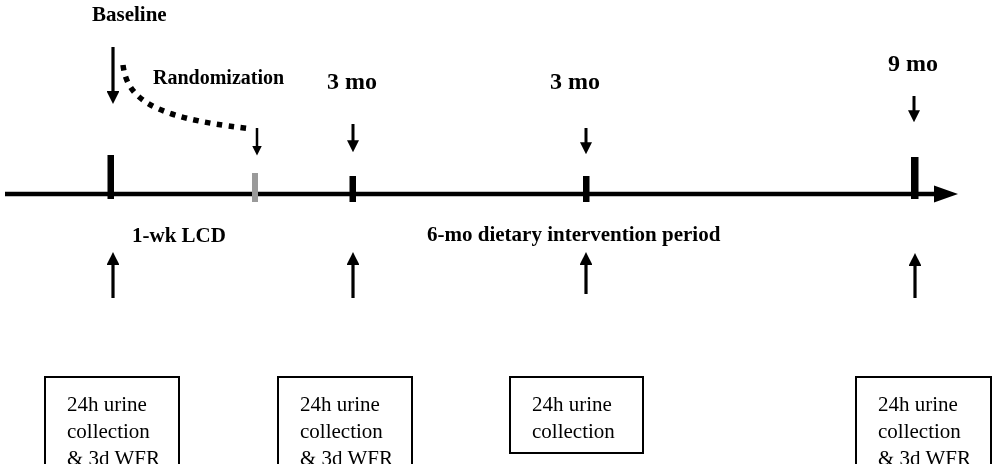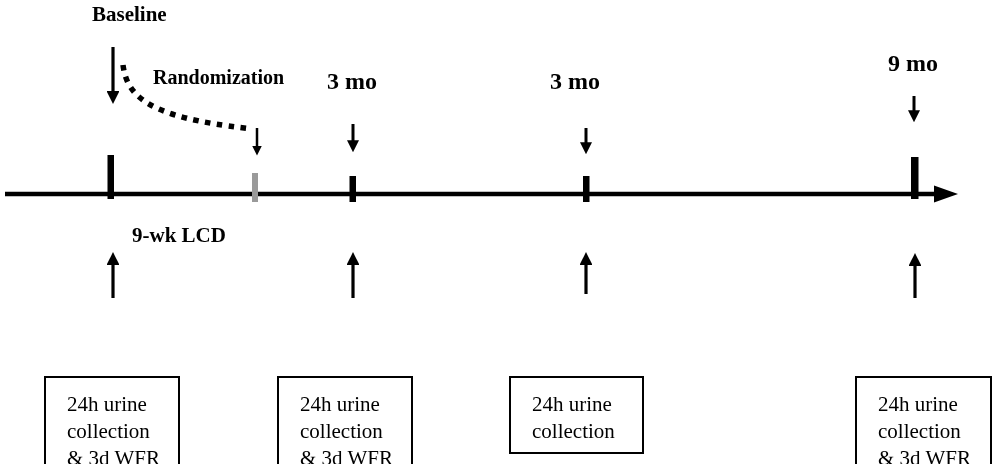--- a/index.html
+++ b/index.html
@@ -76,21 +76,22 @@
     <path d="M586 294 V263" stroke-width="3.2" class="stroke-ink" marker-end="url(#ah)"></path>
     <path d="M915 298 V264" stroke-width="3.2" class="stroke-ink" marker-end="url(#ah)"></path>
   </svg>
 
   <div class="lbl lbl-baseline">Baseline</div>
   <div class="lbl lbl-randomization">Randomization</div>
   <div class="lbl lbl-1mo">3 mo</div>
   <div class="lbl lbl-3mo">3 mo</div>
   <div class="lbl lbl-6mo">9 mo</div>
 
-  <div class="lbl lbl-lcd">9-wk LCD</div>
+  <div class="lbl lbl-lcd">1-wk LCD</div>
+  <div class="lbl lbl-intervention">6-mo dietary intervention period</div>
 
   <div class="box box-1">
     <span>24h urine</span>
     <span>collection</span>
     <span>&amp; 3d WFR</span>
   </div>
   <div class="box box-2">
     <span>24h urine</span>
     <span>collection</span>
     <span>&amp; 3d WFR</span>

